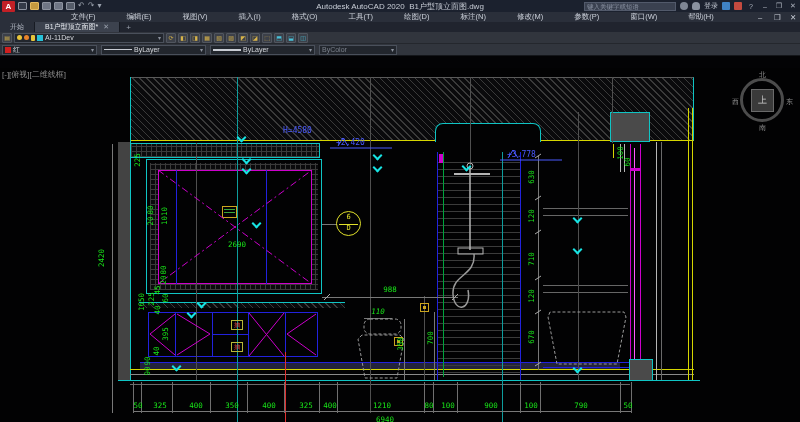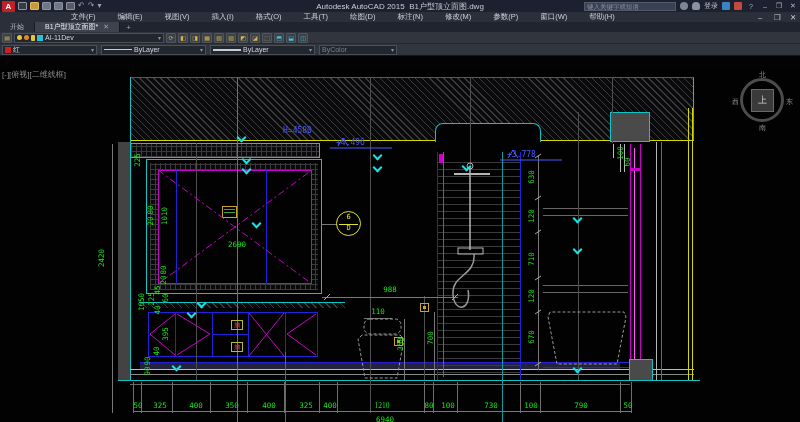--- a/index.html
+++ b/index.html
@@ -14,21 +14,21 @@
   .qat-ico.print{background:#555c69}
   .logo{width:13px;height:11px;background:#c22026;color:#fff;font:bold 8px "Liberation Sans",sans-serif;text-align:center;line-height:11px;border-radius:1px}
   .undo{color:#9aa1ad;font-size:8px;line-height:8px}
   #title-center{position:absolute;left:0;right:0;text-align:center;font-size:8px;color:#c7ccd5;pointer-events:none}
   #tb-right{margin-left:auto;display:flex;align-items:center;gap:4px}
   #searchbox{width:92px;height:9px;background:#3a4150;border:1px solid #525a6b;color:#8b93a3;font-size:6.5px;line-height:8px;padding:0 2px}
   .mini-ico{width:8px;height:8px;display:inline-block;border-radius:1px}
   .winbtn{color:#aeb4bf;font-size:7px;width:10px;text-align:center}
   #signin-label{color:#c0c6d0;font-size:7px}
 
-  #menubar{position:absolute;left:0;top:12px;width:800px;height:10px;background:#2a2f3a;display:flex;align-items:center;gap:8px;z-index:29;padding-left:64px}
+  #menubar{position:absolute;left:0;top:12px;width:800px;height:10px;background:#2a2f3a;display:flex;align-items:center;gap:17px;z-index:29;padding-left:64px}
   #menubar span{color:#ccd1da;font-size:7.5px;padding:0 7px}
   #menu-winbtns{margin-left:auto;display:flex;gap:2px;padding-right:3px}
 
   #filetabs{position:absolute;left:0;top:22px;width:800px;height:10px;background:#20242e;display:flex;align-items:flex-end;z-index:28}
   .ftab{height:10px;display:flex;align-items:center;font-size:7px;color:#b9bfca;padding:0 10px;background:#2a2f3a;border-right:1px solid #171b23}
   .ftab.active{background:#3c424e;color:#e8ebf0}
   .ftab .x{margin-left:5px;color:#9aa1ad;font-size:7px}
   .newtab{color:#9aa1ad;font-size:8px;padding:0 6px}
 
   #toolbar1{position:absolute;left:0;top:32px;width:800px;height:12px;background:#31353d;display:flex;align-items:center;gap:2px;padding:0 2px;z-index:27;border-bottom:1px solid #24272d}
@@ -80,21 +80,21 @@
     <div class="logo">A</div>
     <div class="qat-ico"></div>
     <div class="qat-ico folder"></div>
     <div class="qat-ico save"></div>
     <div class="qat-ico save"></div>
     <div class="qat-ico print"></div>
     <span class="undo">↶</span>
     <span class="undo">↷</span>
     <span class="undo">▾</span>
     <div id="title-center">
-      <span>Autodesk AutoCAD 2015</span>&nbsp;&nbsp;<span>B1户型顶立面图.dwg</span>
+      <span>Autodesk AutoCAD 2020</span>&nbsp;&nbsp;<span>B1户型顶立面图.dwg</span>
     </div>
     <div id="tb-right">
       <div id="searchbox">键入关键字或短语</div>
       <span class="mini-ico" style="background:#7e8694;border-radius:50%"></span>
       <span class="mini-ico" style="background:#8a92a0;border-radius:50% 50% 2px 2px"></span>
       <span id="signin-label">登录</span>
       <span class="mini-ico" style="background:#3f82c4"></span>
       <span class="mini-ico" style="background:#c44a3f"></span>
       <span class="winbtn">?</span>
       <span class="winbtn">–</span>
@@ -282,21 +282,21 @@
         <div class="vl" style="left: 424px; top: 314px; height: 31px; background: rgb(111, 111, 111);"></div>
         <div class="vl" style="left: 433px; top: 314px; height: 31px; background: rgb(111, 111, 111);"></div>
         <div class="vl" style="left: 457px; top: 314px; height: 31px; background: rgb(111, 111, 111);"></div>
         <div class="vl" style="left: 520px; top: 314px; height: 31px; background: rgb(111, 111, 111);"></div>
         <div class="vl" style="left: 540px; top: 314px; height: 31px; background: rgb(111, 111, 111);"></div>
         <div class="vl" style="left: 620px; top: 314px; height: 31px; background: rgb(111, 111, 111);"></div>
         <div class="vl" style="left: 631px; top: 314px; height: 31px; background: rgb(111, 111, 111);"></div>
       </div>
 
     <div class="lvl" style="left:283px;top:58px">H=4580</div>
-    <div class="lvl" style="left:336px;top:70px">+4.496</div>
+    <div class="lvl" style="left:336px;top:70px">+2.420</div>
     <div class="lvl" style="left:507px;top:82px">+3.778</div>
 
     <div class="outlet" style="left:420px;top:235px"></div>
     <div class="outlet" style="left:394px;top:269px"></div>
 
     <svg width="800" height="366">
 
       <line x1="158" y1="102" x2="312" y2="216" stroke="#cc00cc" stroke-dasharray="7 3 2 3"></line>
       <line x1="158" y1="216" x2="312" y2="102" stroke="#cc00cc" stroke-dasharray="7 3 2 3"></line>
 
@@ -334,24 +334,24 @@
     </svg>
 
     <div id="anno">
         <span class="dim" style="left: 138px; top: 337px;">50</span>
         <span class="dim" style="left: 160px; top: 337px;">325</span>
         <span class="dim" style="left: 196px; top: 337px;">400</span>
         <span class="dim" style="left: 232px; top: 337px;">350</span>
         <span class="dim" style="left: 269px; top: 337px;">400</span>
         <span class="dim" style="left: 306px; top: 337px;">325</span>
         <span class="dim" style="left: 330px; top: 337px;">400</span>
-        <span class="dim" style="left: 382px; top: 337px; font-family: Liberation Serif, serif;">1210</span>
+        <span class="dim" style="left: 382px; top: 337px;">1210</span>
         <span class="dim" style="left: 429px; top: 337px;">80</span>
         <span class="dim" style="left: 448px; top: 337px;">100</span>
-        <span class="dim" style="left: 491px; top: 337px;">730</span>
+        <span class="dim" style="left: 491px; top: 337px;">900</span>
         <span class="dim" style="left: 531px; top: 337px;">100</span>
         <span class="dim" style="left: 581px; top: 337px;">790</span>
         <span class="dim" style="left: 628px; top: 337px;">50</span>
         <span class="dim" style="left: 385px; top: 351px;">6940</span>
         <span class="dim r" style="left: 101px; top: 190px;">2420</span>
         <span class="dim r" style="left: 137px; top: 92px;">225</span>
         <span class="dim r" style="left: 150px; top: 142px;">80</span>
         <span class="dim r" style="left: 150px; top: 153px;">20</span>
         <span class="dim r" style="left: 164px; top: 148px;">1010</span>
         <span class="dim r" style="left: 163px; top: 202px;">80</span>
@@ -365,21 +365,21 @@
         <span class="dim r" style="left: 156px; top: 283px;">40</span>
         <span class="dim r" style="left: 147px; top: 293px;">90</span>
         <span class="dim r" style="left: 147px; top: 303px;">90</span>
         <span class="dim r" style="left: 531px; top: 109px;">630</span>
         <span class="dim r" style="left: 531px; top: 148px;">120</span>
         <span class="dim r" style="left: 531px; top: 191px;">710</span>
         <span class="dim r" style="left: 531px; top: 228px;">120</span>
         <span class="dim r" style="left: 531px; top: 269px;">670</span>
         <span class="dim" style="left: 237px; top: 176px;">2690</span>
         <span class="dim" style="left: 390px; top: 221px;">988</span>
-        <span class="dim" style="left: 378px; top: 243px;">110</span>
+        <span class="dim" style="left: 378px; top: 243px; font-style: italic;">110</span>
         <span class="dim r" style="left: 400px; top: 276px;">350</span>
         <span class="dim r" style="left: 430px; top: 270px;">700</span>
         <span class="dim r" style="left: 620px; top: 85px;">100</span>
         <span class="dim r" style="left: 627px; top: 94px;">60</span>
         <i class="chev" style="left: 238px; top: 66px;"></i>
         <i class="chev" style="left: 243px; top: 88px;"></i>
         <i class="chev" style="left: 243px; top: 98px;"></i>
         <i class="chev" style="left: 374px; top: 84px;"></i>
         <i class="chev" style="left: 374px; top: 96px;"></i>
         <i class="chev" style="left: 253px; top: 152px;"></i>

